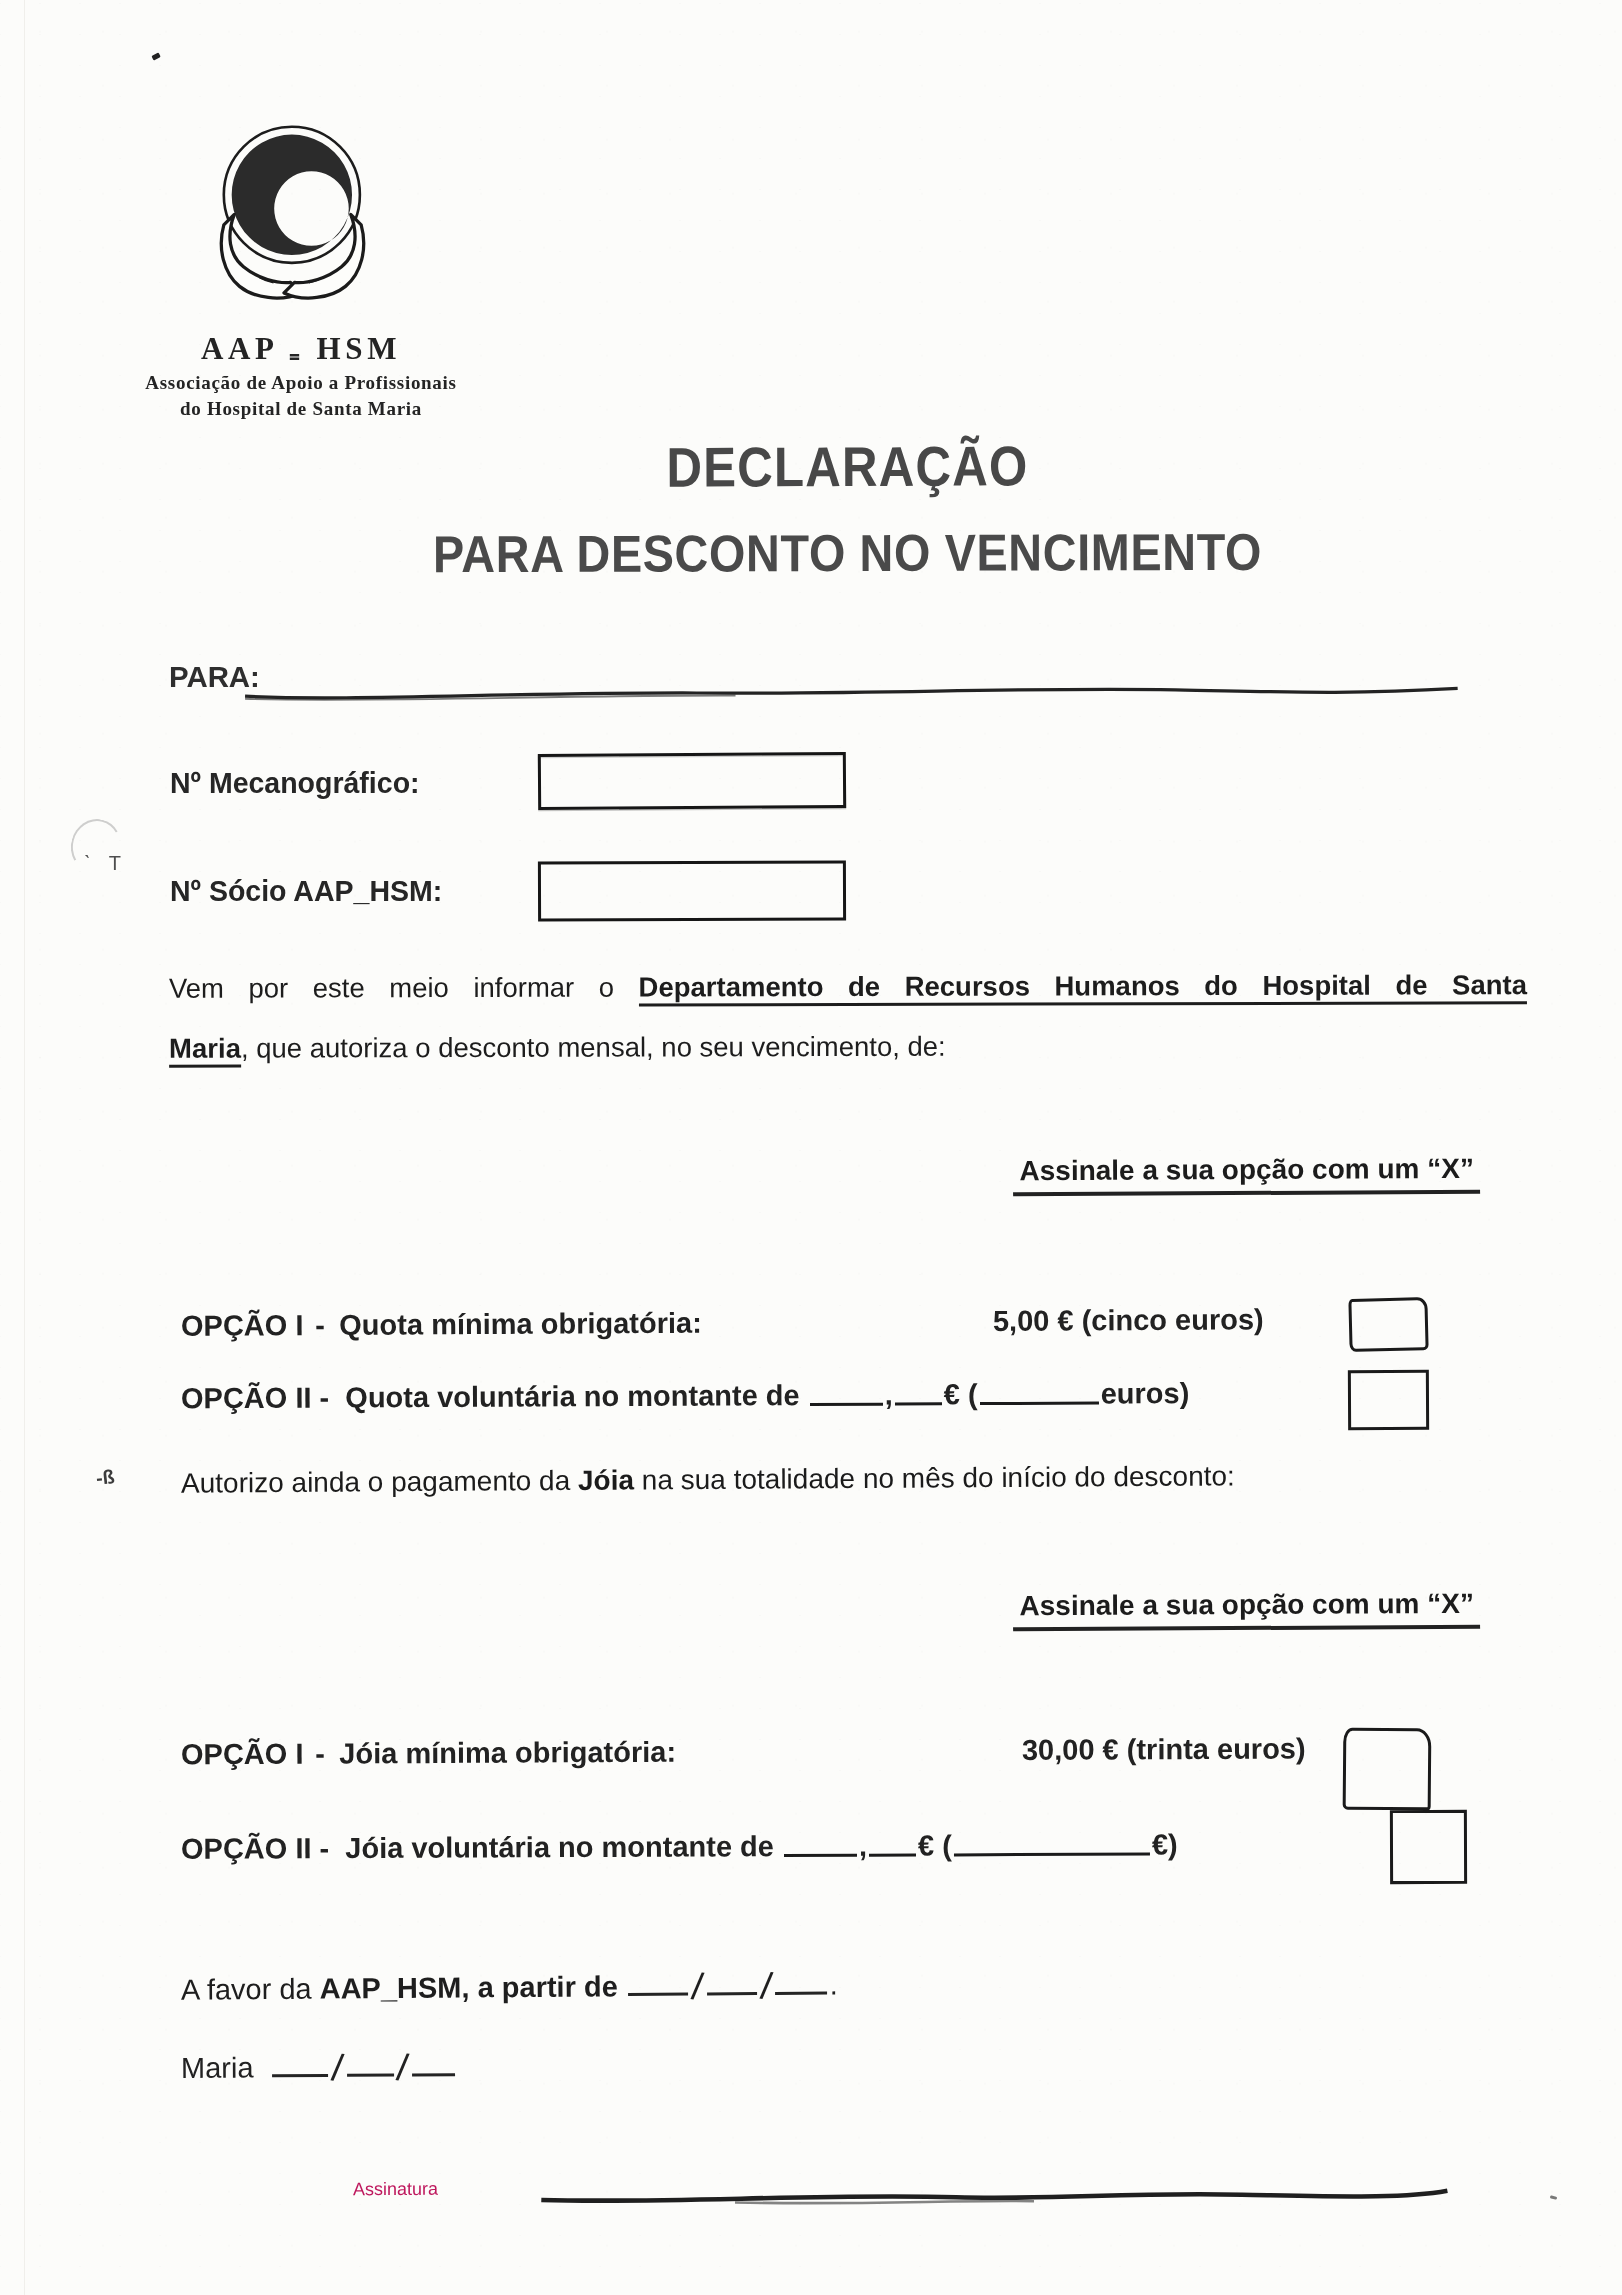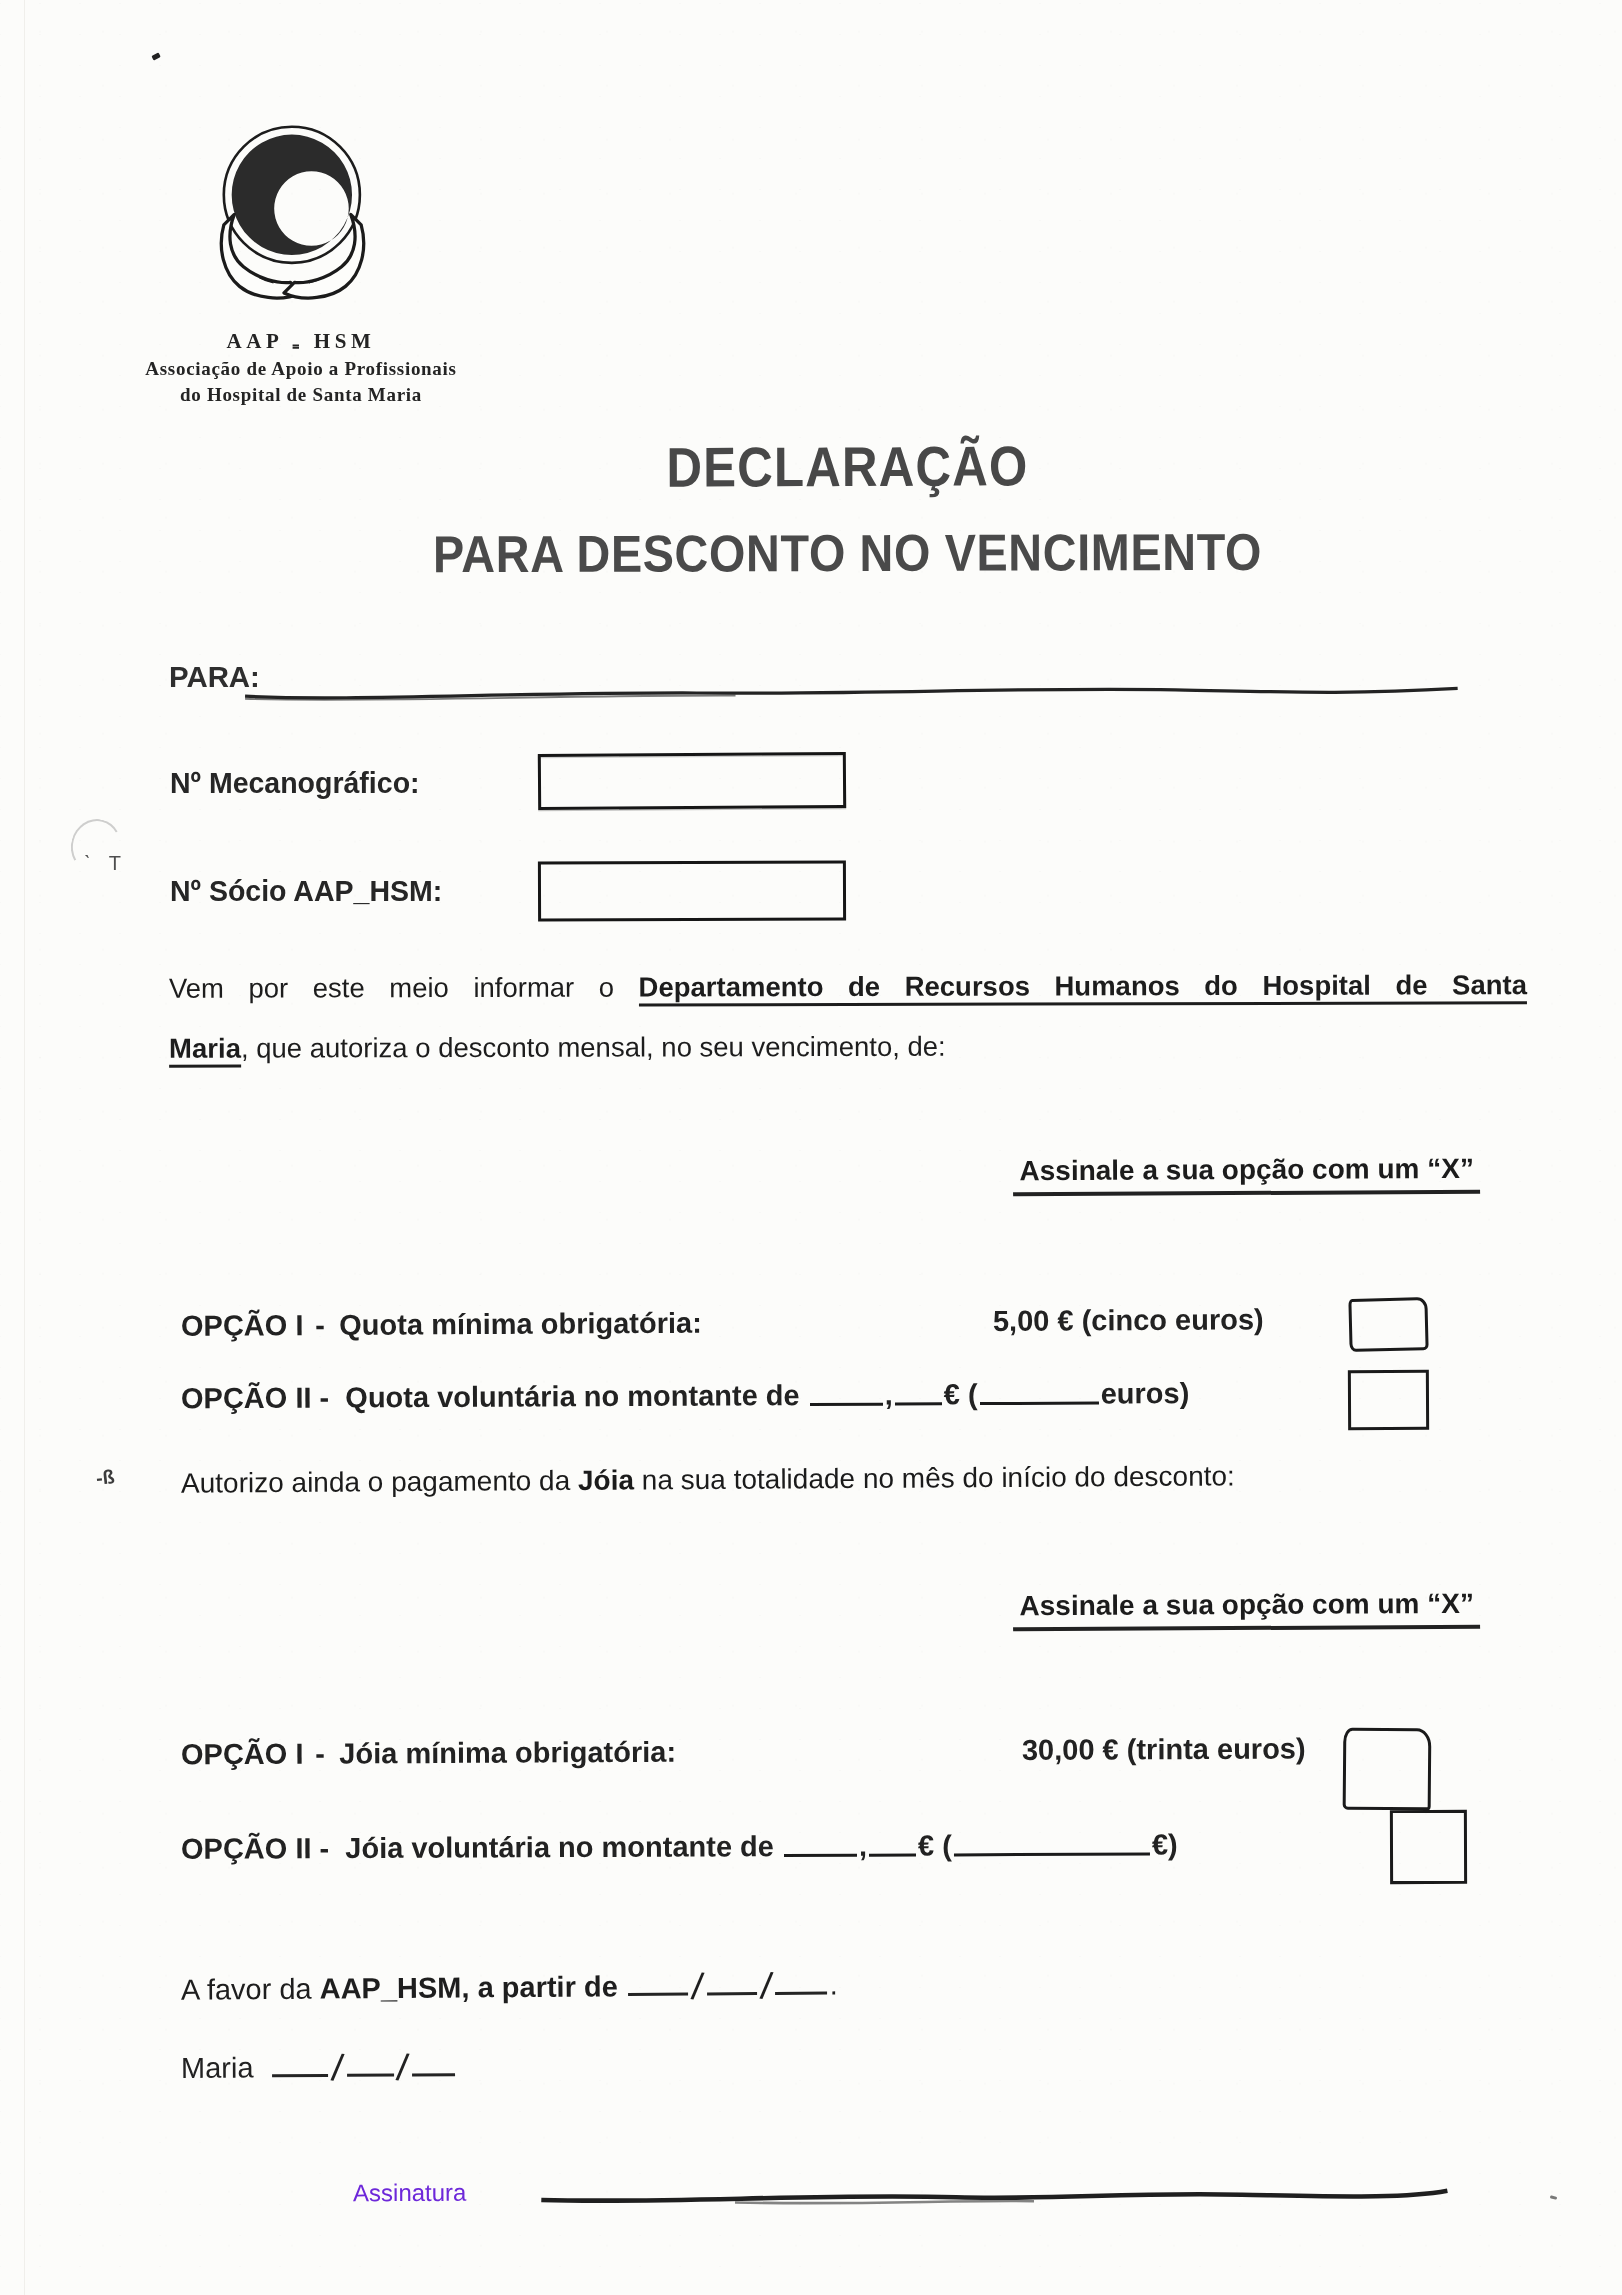--- a/index.html
+++ b/index.html
@@ -15,21 +15,21 @@
       radial-gradient(circle, rgba(40,40,40,0.020) 0.7px, transparent 0.7px);
     background-size:63px 54px, 40px 31px;
     background-position:8.5px 4.6px, 20px 19px;
   }
   .edge-line{position:absolute;left:23.6px;top:0;width:1.3px;height:100%;background:#f0efeb;}
   .abs{position:absolute;}
   .b{font-weight:bold;}
   
   .org-block{left:98px;top:326px;width:406px;text-align:center;
     font-family:"Liberation Serif", serif;font-weight:bold;color:#242424;}
-  .org-acronym{font-size:21px;letter-spacing:4.6px;font-family:Liberation Serif, serif;}
+  .org-acronym{font-size:31px;letter-spacing:4.6px;font-family:Liberation Serif, serif;}
   .org-line{font-size:19px;margin-top:3.9px;letter-spacing:0.7px;}
   
   .title1{left:0;top:434px;width:1695px;text-align:center;font-size:56px;font-weight:bold;
     color:#484848;letter-spacing:1.3px;transform:scaleX(0.88) rotate(-0.2deg);transform-origin:center;}
   .title2{left:0;top:523px;width:1695px;text-align:center;font-size:52px;font-weight:bold;
     color:#4a4a4a;letter-spacing:0.7px;transform:scaleX(0.9) rotate(-0.15deg);transform-origin:center;}
   
   .name-label{left:169px;top:660px;font-size:29.4px;font-weight:bold;color:#2e2e2e;}
   .name-line{left:237px;top:682px;}
   
@@ -66,21 +66,21 @@
   .chk-q2{left:1348px;top:1370px;width:75px;height:54px;transform:rotate(-0.3deg);}
   .chk-j1{left:1343px;top:1728px;width:82px;height:76px;border-radius:9.2px 14.4px 3.9px 5.2px / 14.4px 18.3px 3.9px 5.2px;transform:rotate(0.5deg);}
   .chk-j2{left:1390px;top:1810px;width:71px;height:68px;transform:rotate(-0.2deg);}
   
   .joia-note{left:181px;top:1464px;font-size:28px;transform:rotate(-0.4deg);color:#1b1b1b;}
   
   .favor{left:181px;top:1967px;font-size:29px;transform:rotate(-0.45deg);color:#1e1e1e;}
   .lisboa{left:181px;top:2047px;font-size:29px;transform:rotate(-0.35deg);color:#222;}
   .slash{font-size:38px;font-weight:normal;display:inline-block;transform:rotate(8deg);vertical-align:-3.9px;margin:0 1.3px;}
   .date-blank{display:inline-block;border-bottom:3.9px solid #242424;height:3.9px;vertical-align:0px;margin:0 2.6px;}
-  .sig-label{left:353px;top:2179px;font-size:24px;color:#6d28d9;transform:rotate(-0.3deg);}
+  .sig-label{left:353px;top:2179px;font-size:18px;color:#be185d;transform:rotate(-0.3deg);}
   .sig-line{left:537px;top:2183px;}
   
   .artifact{color:#555;}
   .arc-artifact{left:71px;top:819px;width:46px;height:50px;border:2px solid rgba(120,120,120,.35);
     border-right-color:transparent;border-bottom-color:transparent;border-radius:50%;transform:rotate(14deg);}
   .mark-tl{left:84px;top:852px;font-size:20px;letter-spacing:6.5px;color:#4e4e4e;}
   .mark-ml{left:96px;top:1466px;font-size:19.6px;font-weight:bold;color:#3c3c3c;transform:rotate(-6deg);}
   .speck{position:absolute;background:#222;border-radius:1.3px;}
 </style>
 </head>

